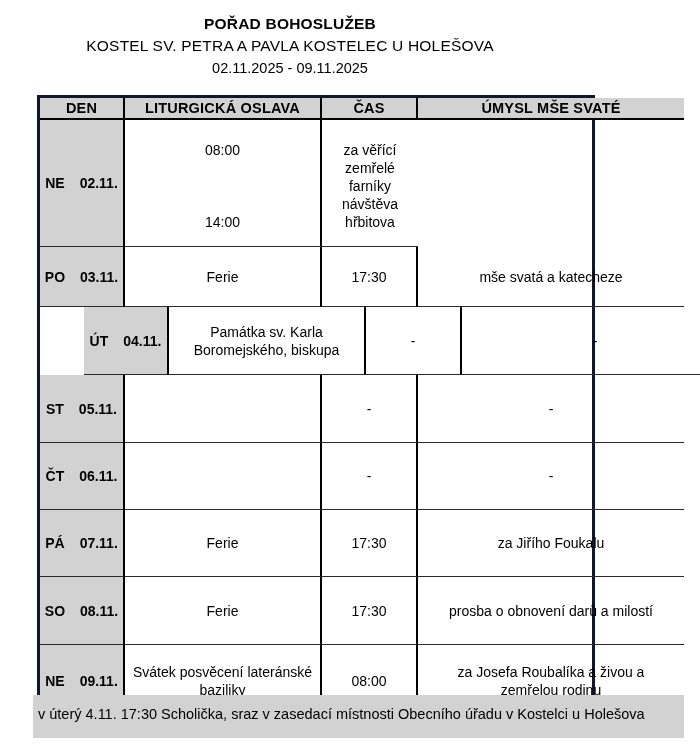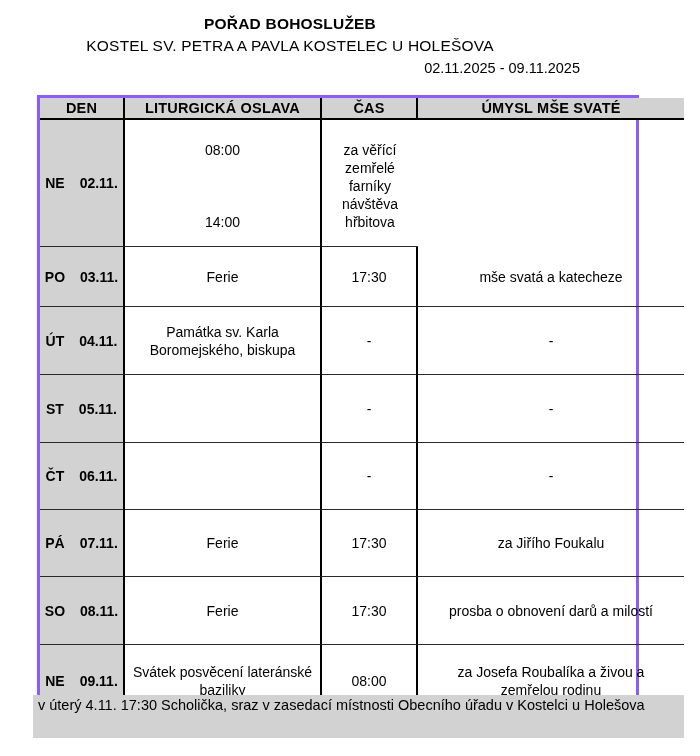--- a/index.html
+++ b/index.html
@@ -27,28 +27,27 @@
   .title-sub {
     font-size: 15.5px;
     font-weight: normal;
     line-height: 22px;
     letter-spacing: 0.2px;
   }
   .title-dates {
     font-size: 14.5px;
     font-weight: normal;
     line-height: 22px;
-    text-align: right;
   }
   
   .schedule-table {
     position: absolute;
     left: 37px; top: 95px;
-    width: 602px;
-    border: 3px solid #8b5cf6;
+    width: 558px;
+    border: 3px solid #0f172a;
     background: #fff;
   }
   .trow {
     display: grid;
     grid-template-columns: 85px 197px 96px 266px;
   }
   .cell {
     border-right: 2px solid #000;
     border-bottom: 1.5px solid #2a2a2a;
     display: flex;
@@ -57,21 +56,21 @@
     text-align: center;
     font-size: 14px;
     line-height: 18px;
   }
   .cell:last-child { border-right: none; }
   .trow:last-child .cell { border-bottom: none; }
 
   .trow.r-head { min-height: 22px; }
   .trow.r0 { min-height: 94px; }
   .trow.r1 { min-height: 60px; }
-  .trow.r2 { min-height: 68px; }
+  .trow.r2 { min-height: 68px; padding-left: 44px; }
   .trow.r3 { min-height: 68px; }
   .trow.r4 { min-height: 67px; }
   .trow.r5 { min-height: 67px; }
   .trow.r6 { min-height: 68px; }
   .trow.r7 { min-height: 72px; }
 
   .r-head .cell {
     background: #d2d2d2;
     font-weight: bold;
     font-size: 14.5px;
@@ -94,21 +93,21 @@
   }
   
   .note {
     position: absolute;
     left: 33px; top: 695px;
     width: 651px;
     min-height: 43px;
     background: #d2d2d2;
     font-size: 14.5px;
     line-height: 21px;
-    padding: 0 10px 1px 5px;
+    padding: 9px 10px 1px 5px;
   }
 </style>
 </head>
 <body>
 
 <div class="titles">
   <div class="title-main">POŘAD BOHOSLUŽEB</div>
   <div class="title-sub">KOSTEL SV. PETRA A PAVLA KOSTELEC U HOLEŠOVA</div>
   <div class="title-dates">02.11.2025 - 09.11.2025</div>
 </div>

